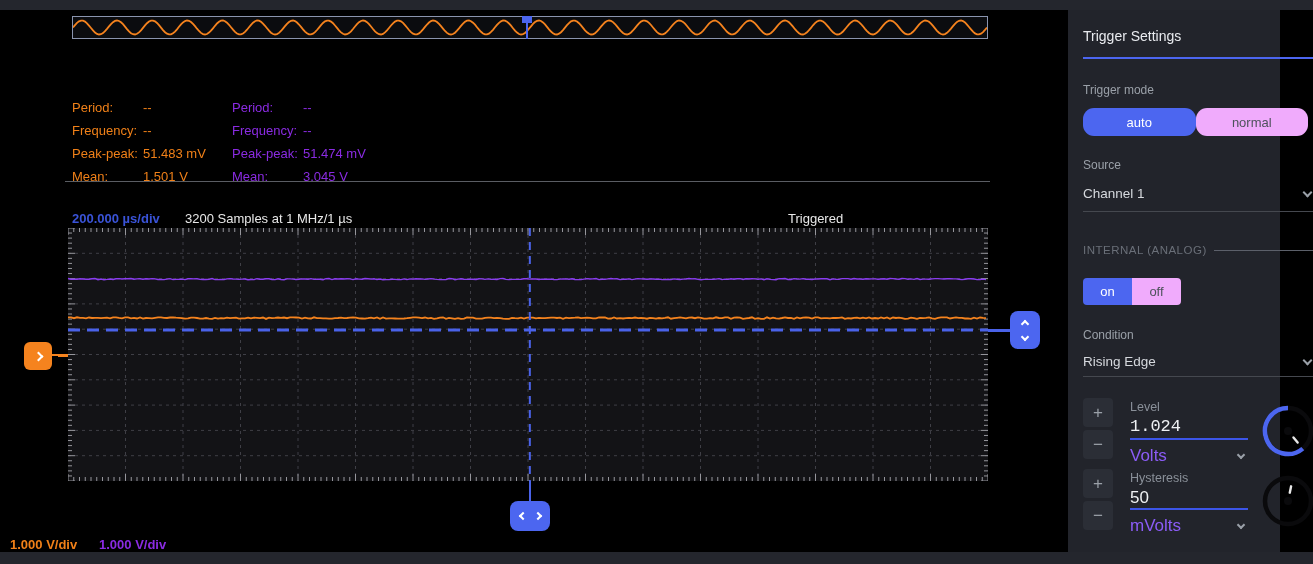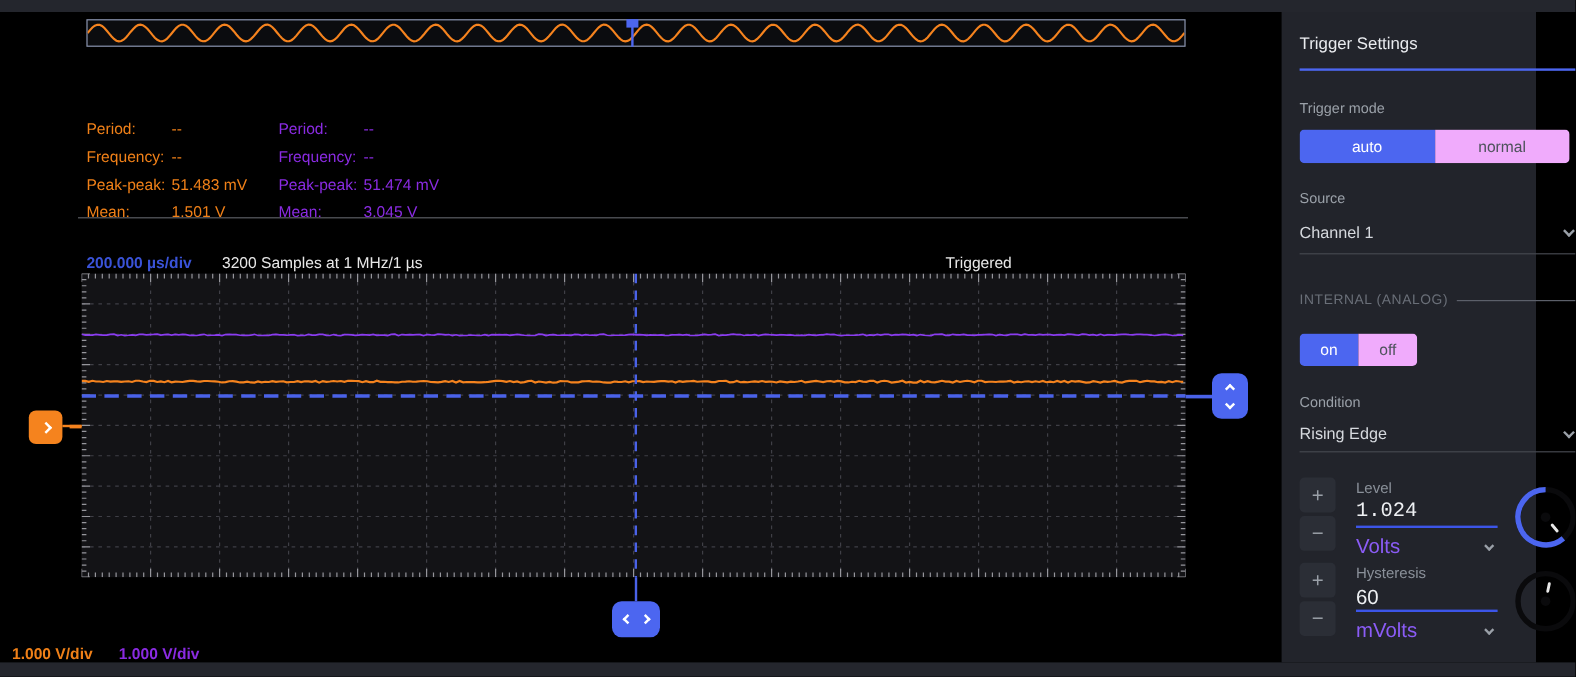--- a/index.html
+++ b/index.html
@@ -63,21 +63,21 @@
   .sidebar { left:1068px; top:10px; width:212px; height:542px; background:#22242b; }
   .sb { position:absolute; }
   .sb-title { left:15px; top:18px; font-size:14px; color:#e9ebef; }
   .sb-title-line { left:15px; top:47px; width:230px; height:2px; background:#4c66f0; }
   .sb-label { font-size:12px; color:#9aa0a8; }
   .toggle { display:flex; border-radius:4px; overflow:hidden; }
   .toggle .opt { display:flex; align-items:center; justify-content:center; font-size:13px; cursor:pointer; }
   .opt.sel { background:#4c66f0; color:#fff; }
   .opt.unsel { background:#f0abfc; color:#4d525b; }
   .mode-toggle { left:15px; top:98px; width:225px; height:28px; }
-  .mode-toggle .opt { width:112.5px; }
+  .mode-toggle .opt { width:112.5px;border-radius:11px; }
   .dropdown { display:flex; align-items:center; justify-content:space-between;
     font-size:13.5px; color:#d6d9de; cursor:pointer; }
   .dropdown .chev { color:#9aa0a8; margin-right:4px; margin-top:-3px; }
   .sb-underline { height:1px; background:#45484f; }
   .section-row { left:15px; top:234px; width:230px; display:flex; align-items:center; gap:7px; }
   .section-text { font-size:11.5px; color:#6a6f78; letter-spacing:0.5px; white-space:nowrap; }
   .section-line { flex:1; height:1px; background:#5c606a; }
   .io-toggle { left:15px; top:268px; height:27px;justify-content:center; }
   .io-toggle .opt { width:49px; }
   .stepper { width:30px; height:29px; background:#2b2e36; border-radius:4px; color:#9aa0a8;
@@ -643,21 +643,21 @@
   <div class="sb knob" id="knob-level" style="left:193px; top:394px;"><svg width="54" height="54" viewBox="-27 -27 54 54">
         <circle cx="0" cy="0" r="23" fill="none" stroke="#0a0a0c" stroke-width="4.5"></circle>
         <path d="M 0 -23 A 23 23 0 1 0 14.78 17.62" fill="none" stroke="#4c66f0" stroke-width="4.5"></path>
         <line x1="5.463694682335586" y1="6.511377766511313" x2="9.641814145298092" y2="11.490666646784668" stroke="#e8e8e8" stroke-width="2.4" stroke-linecap="round"></line>
         <circle cx="0" cy="0" r="4" fill="#0a0a0c"></circle>
       </svg></div>
 
   <div class="sb stepper" style="left:15px; top:459px;">+</div>
   <div class="sb stepper" style="left:15px; top:491px;">−</div>
   <div class="sb num-label" style="left:62px; top:461px;">Hysteresis</div>
-  <div class="sb num-value" style="left:62px; top:478px;">60</div>
+  <div class="sb num-value" style="left:62px; top:478px;">50</div>
   <div class="sb num-line" style="left:62px; top:498px;"></div>
   <div class="sb dropdown unit-dd" style="left:62px; top:506px;">
     <span>mVolts</span>
     <span class="chev down sm"></span>
   </div>
   <div class="sb knob" id="knob-hysteresis" style="left:193px; top:464px;"><svg width="54" height="54" viewBox="-27 -27 54 54">
         <circle cx="0" cy="0" r="23" fill="none" stroke="#0a0a0c" stroke-width="4.5"></circle>
         <line x1="1.767249371950954" y1="-8.314254606237348" x2="3.11867536226639" y2="-14.672214011007085" stroke="#e8e8e8" stroke-width="2.4" stroke-linecap="round"></line>
         <circle cx="0" cy="0" r="4" fill="#0a0a0c"></circle>
       </svg></div>

